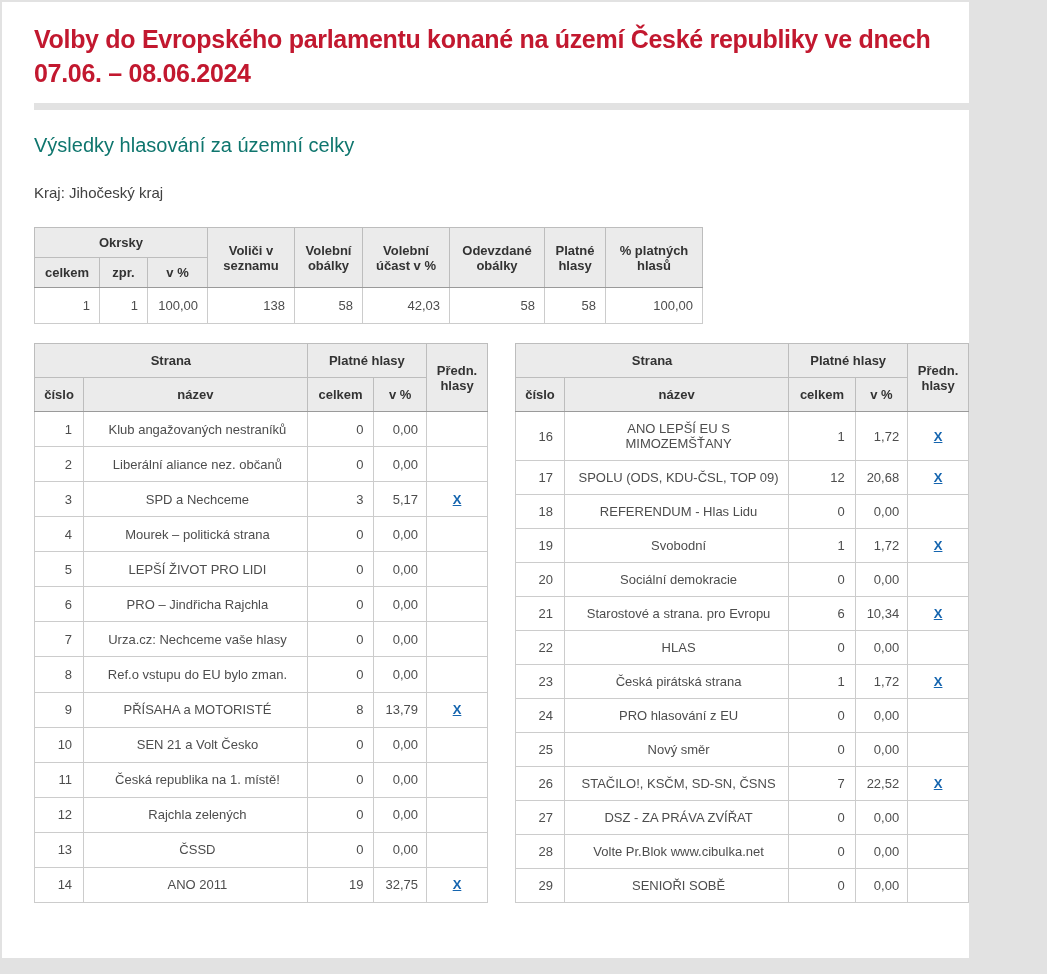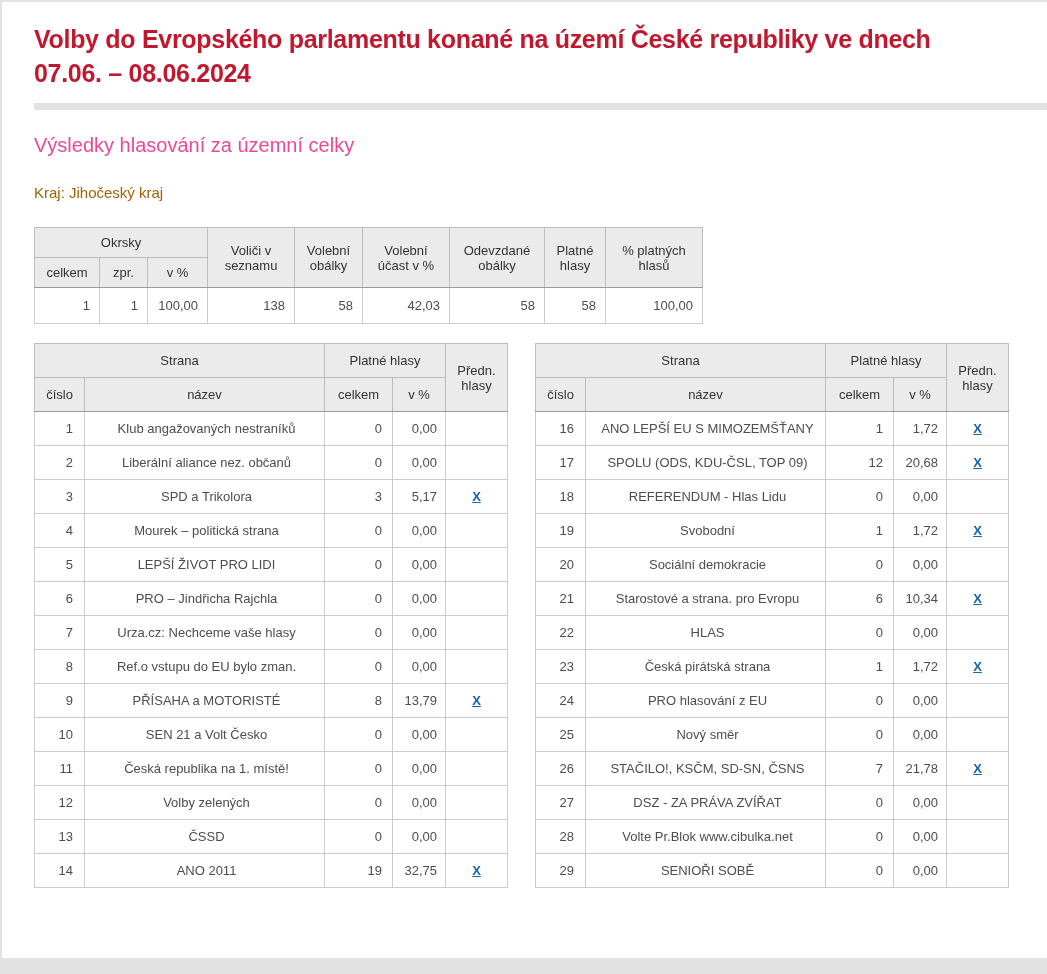--- a/index.html
+++ b/index.html
@@ -7,60 +7,60 @@
   body {
     background: #e2e2e2;
     font-family: "Liberation Sans", sans-serif;
     width: 1047px;
     height: 974px;
     overflow: hidden;
   }
   .page {
     background: #ffffff;
     margin: 2px 0 16px 2px;
-    width: 1045px;
+    width: 967px;
     height: 956px;
     padding: 16px 0 0 32px;
   }
   h1.title {
     color: #c2182f;
     font-size: 25px;
     font-weight: 600;
     letter-spacing: -0.3px;
     line-height: 34px;
     margin: 4px 0 0 0;
     max-width: 960px;
   }
   .divider {
     height: 7px;
     background: #e2e2e2;
     margin-top: 13px;
     margin-right: 0;
   }
   h2.subtitle {
-    color: #ec4899;
+    color: #0f766e;
     font-size: 20px;
     font-weight: 500;
     margin: 24px 0 0 0;
   }
   .geo-line {
-    color: #a16207;
+    color: #404040;
     font-size: 15px;
     margin-top: 27px;
   }
   table {
     border-collapse: collapse;
     font-size: 13px;
     color: #4d4d4d;
     border: 1px solid #a3a3a3;
   }
   th {
     background: #ebebeb;
     color: #333333;
-    font-weight: 400;
+    font-weight: 700;
     border: 1px solid #bdbdbd;
     padding: 7px 6px;
     text-align: center;
   }
   thead tr:last-child th, thead th[rowspan] { border-bottom-color: #9a9a9a; }
   td {
     border: 1px solid #cccccc;
     background: #ffffff;
     padding: 9px 8px;
   }
@@ -176,21 +176,21 @@
           <tr>
             <td class="num">2</td>
             <td class="name">Liberální aliance nez. občanů</td>
             <td class="votes">0</td>
             <td class="pct">0,00</td>
             <td class="pref"><a class="xlink"></a></td>
           </tr>
 
           <tr>
             <td class="num">3</td>
-            <td class="name">SPD a Trikolora</td>
+            <td class="name">SPD a Nechceme</td>
             <td class="votes">3</td>
             <td class="pct">5,17</td>
             <td class="pref"><a class="xlink">X</a></td>
           </tr>
 
           <tr>
             <td class="num">4</td>
             <td class="name">Mourek – politická strana</td>
             <td class="votes">0</td>
             <td class="pct">0,00</td>
@@ -248,21 +248,21 @@
           <tr>
             <td class="num">11</td>
             <td class="name">Česká republika na 1. místě!</td>
             <td class="votes">0</td>
             <td class="pct">0,00</td>
             <td class="pref"><a class="xlink"></a></td>
           </tr>
 
           <tr>
             <td class="num">12</td>
-            <td class="name">Volby zelených</td>
+            <td class="name">Rajchla zelených</td>
             <td class="votes">0</td>
             <td class="pct">0,00</td>
             <td class="pref"><a class="xlink"></a></td>
           </tr>
 
           <tr>
             <td class="num">13</td>
             <td class="name">ČSSD</td>
             <td class="votes">0</td>
             <td class="pct">0,00</td>
@@ -380,21 +380,21 @@
             <td class="name">Nový směr</td>
             <td class="votes">0</td>
             <td class="pct">0,00</td>
             <td class="pref"><a class="xlink"></a></td>
           </tr>
 
           <tr>
             <td class="num">26</td>
             <td class="name">STAČILO!, KSČM, SD-SN, ČSNS</td>
             <td class="votes">7</td>
-            <td class="pct">21,78</td>
+            <td class="pct">22,52</td>
             <td class="pref"><a class="xlink">X</a></td>
           </tr>
 
           <tr>
             <td class="num">27</td>
             <td class="name">DSZ - ZA PRÁVA ZVÍŘAT</td>
             <td class="votes">0</td>
             <td class="pct">0,00</td>
             <td class="pref"><a class="xlink"></a></td>
           </tr>

